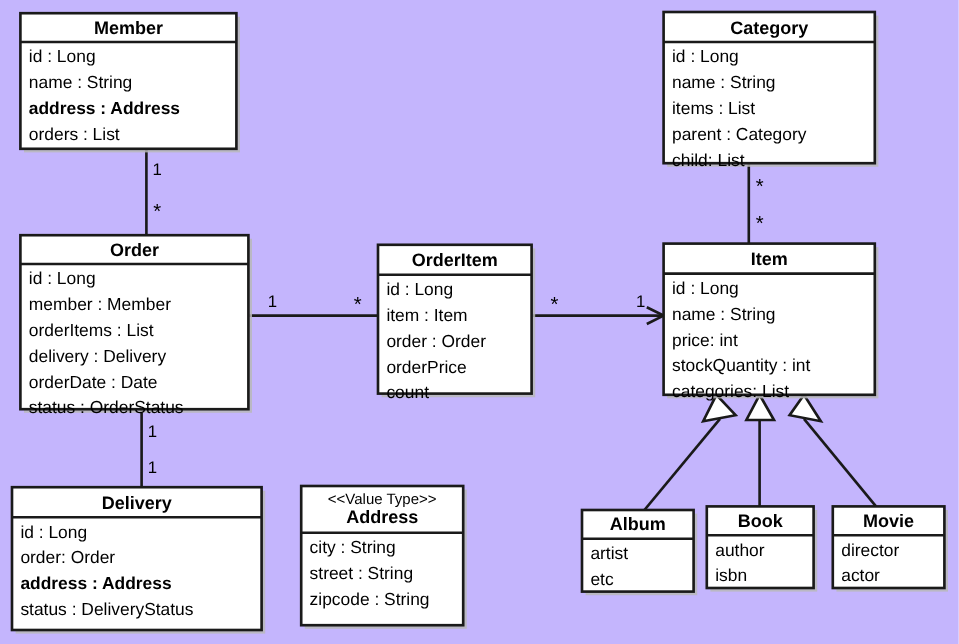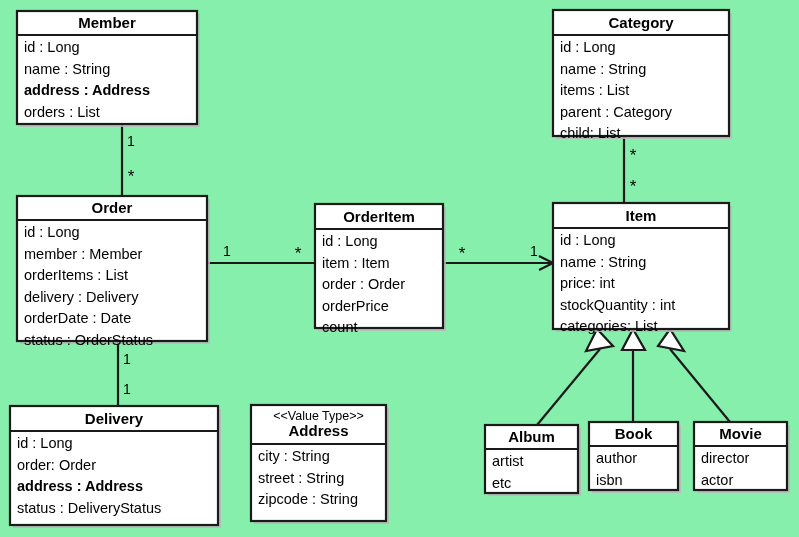--- a/index.html
+++ b/index.html
@@ -10,21 +10,21 @@
   body {
     width: 799px;
     height: 537px;
     font-family: "Liberation Sans", sans-serif;
     overflow: hidden;
   }
   #diagram-root {
     position: relative;
     width: 799px;
     height: 537px;
-    background: #86efac;
+    background: #c4b5fd;
   }
   svg#uml-canvas {
     position: absolute;
     top: 0;
     left: 0;
     width: 799px;
     height: 537px;
   }
   .cls-box {
     fill: #ffffff;

